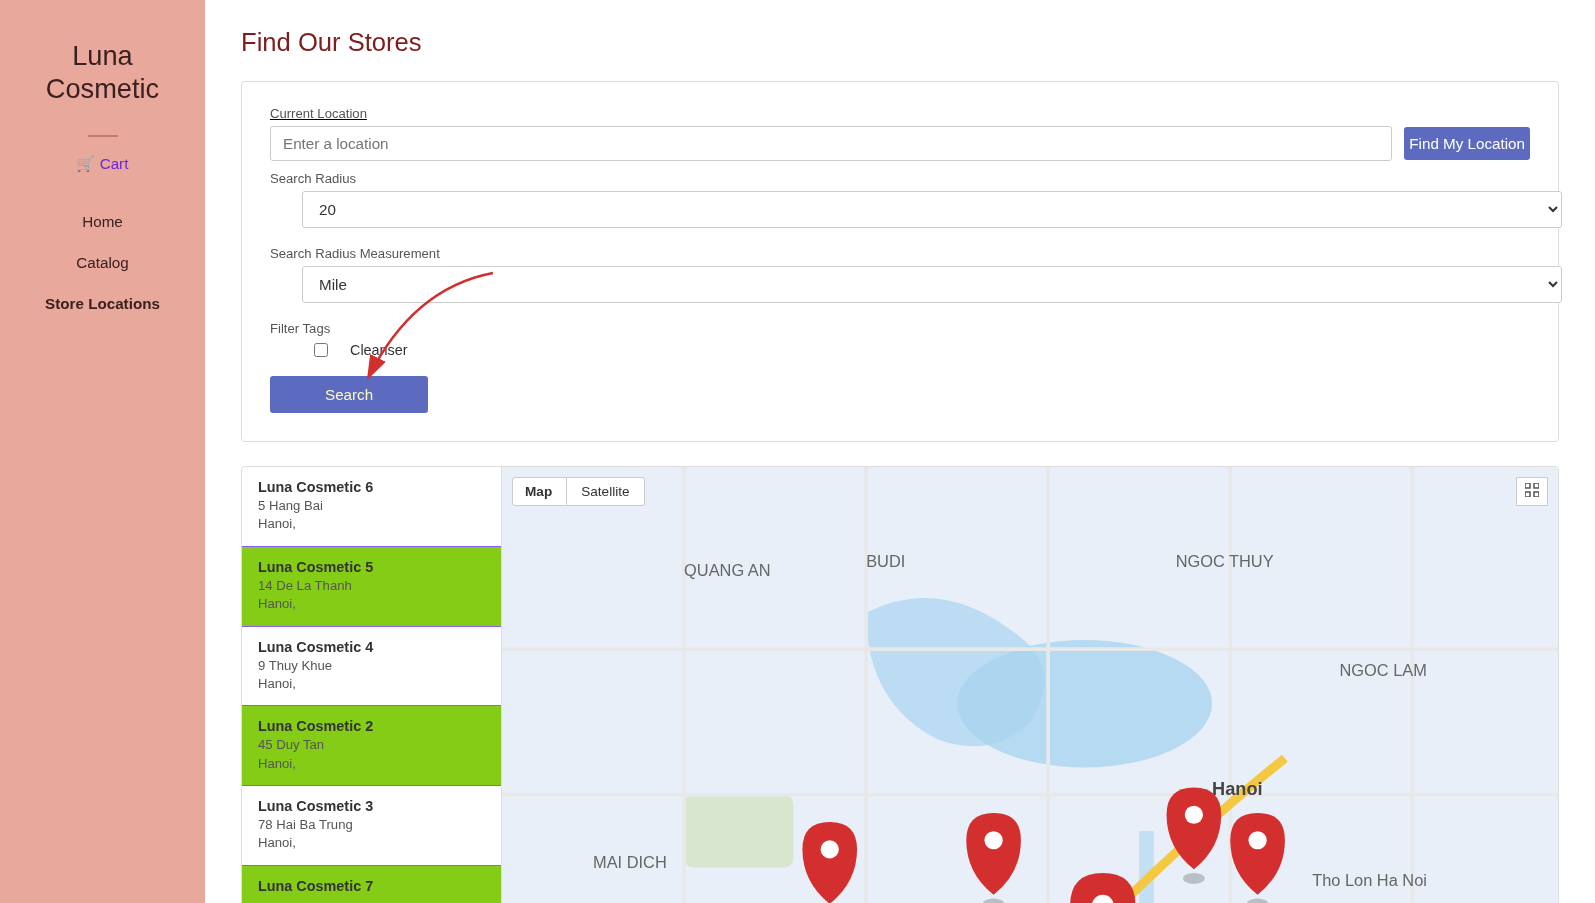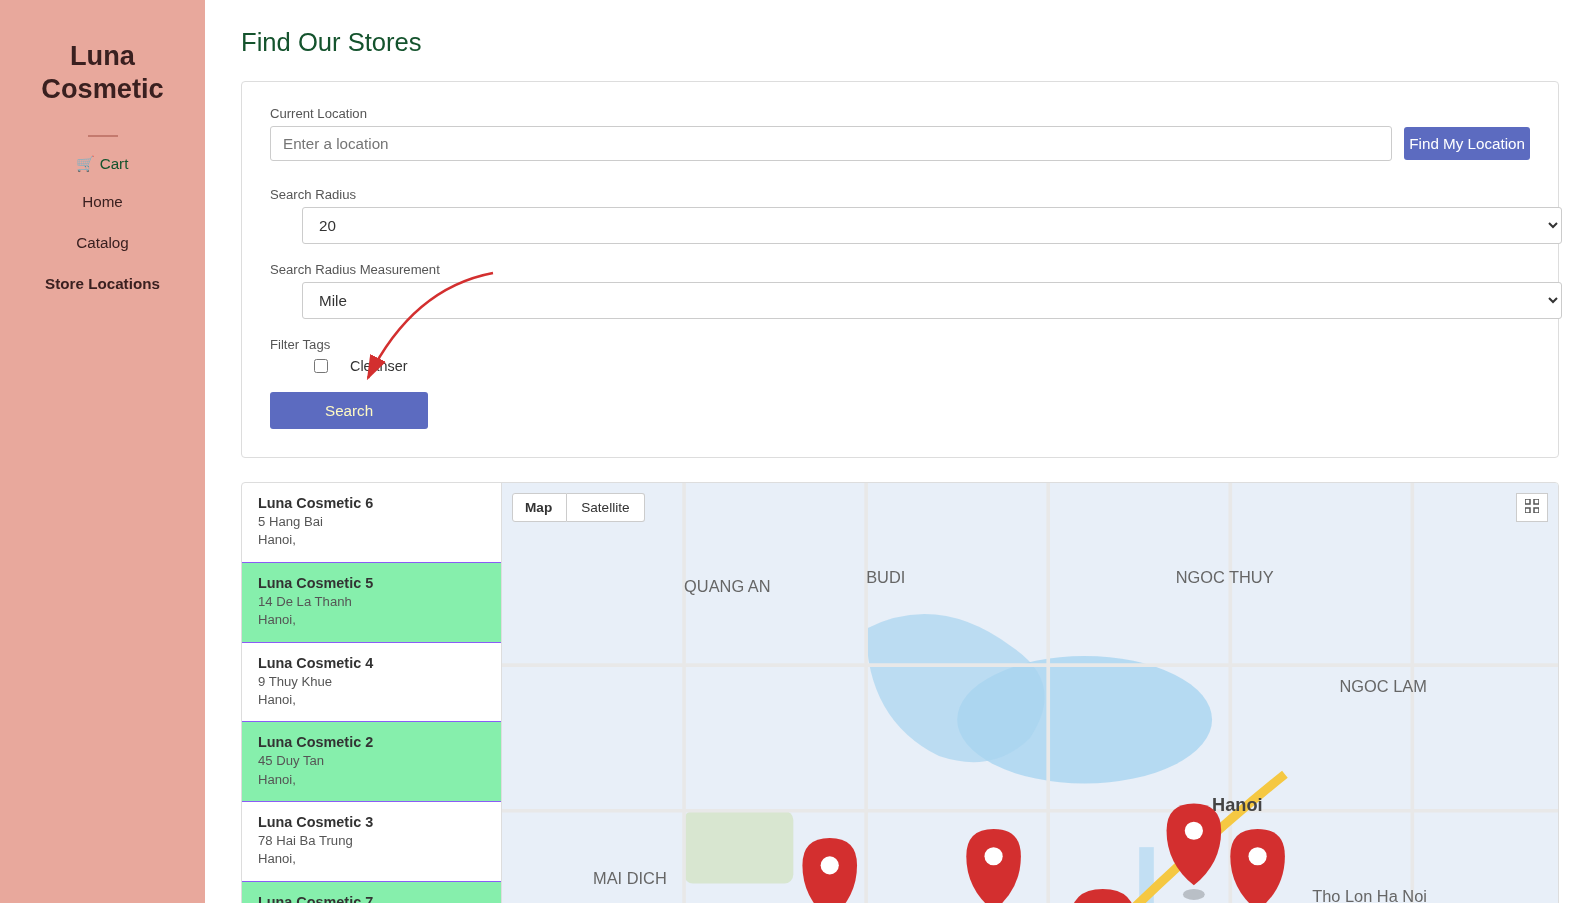--- a/index.html
+++ b/index.html
@@ -10,36 +10,36 @@
       width: 205px;
       min-width: 205px;
       background: #e8a89c;
       display: flex;
       flex-direction: column;
       align-items: center;
       padding: 40px 0 20px 0;
     }
     .sidebar-logo {
       font-size: 1.7rem;
-      font-weight: bold;
+      font-weight: normal;
       color: #3a2020;
       text-align: center;
       margin-bottom: 30px;
       line-height: 1.2;
     }
     .sidebar-divider {
       width: 30px;
       border: none;
       border-top: 2px solid #c47a6e;
       margin-bottom: 18px;
     }
     .sidebar-cart {
-      color: #14532d;
-      font-size: 0.95rem;
-      margin-bottom: 16px;
+      color: #6d28d9;
+      font-size: 0.95rem;
+      margin-bottom: 36px;
       cursor: pointer;
     }
     .sidebar-nav {
       display: flex;
       flex-direction: column;
       align-items: center;
       gap: 16px;
       width: 100%;
     }
     .sidebar-nav-item {
@@ -59,21 +59,21 @@
     .main {
       flex: 1;
       padding: 28px 36px 20px 36px;
       background: #fff;
       position: relative;
     }
 
     .page-title {
       font-size: 1.6rem;
       font-weight: 400;
-      color: #14532d;
+      color: #7f1d1d;
       margin-bottom: 24px;
     }
 
     
     .locator-card {
       border: 1px solid #ddd;
       border-radius: 4px;
       padding: 24px 28px 28px 28px;
       margin-bottom: 24px;
     }
@@ -117,21 +117,22 @@
       padding: 8px 5px;
       font-size: 0.95rem;
       cursor: pointer;
       white-space: nowrap;
     }
 
     .location-row {
       display: flex;
       gap: 12px;
       align-items: center;
-      margin-bottom: 26px;
+      margin-bottom: 10px;
+      text-decoration: underline;
     }
     .location-row .form-input {
       flex: 1;
     }
 
     .filter-tags-label {
       font-size: 0.82rem;
       color: #555;
       margin-bottom: 6px;
       display: block;
@@ -178,21 +179,21 @@
       width: 260px;
       min-width: 260px;
       border-right: 1px solid #ddd;
       overflow-y: auto;
     }
     .store-item {
       padding: 12px 16px;
       border-bottom: 1px solid #8b5cf6;
       cursor: pointer;
     }
-    .store-item.highlighted { background: #86efac; }
+    .store-item.highlighted { background: #84cc16; }
     .store-name {
       font-size: 0.9rem;
       font-weight: bold;
       color: #333;
       margin-bottom: 2px;
     }
     .store-address {
       font-size: 0.82rem;
       color: #555;
       line-height: 1.4;

